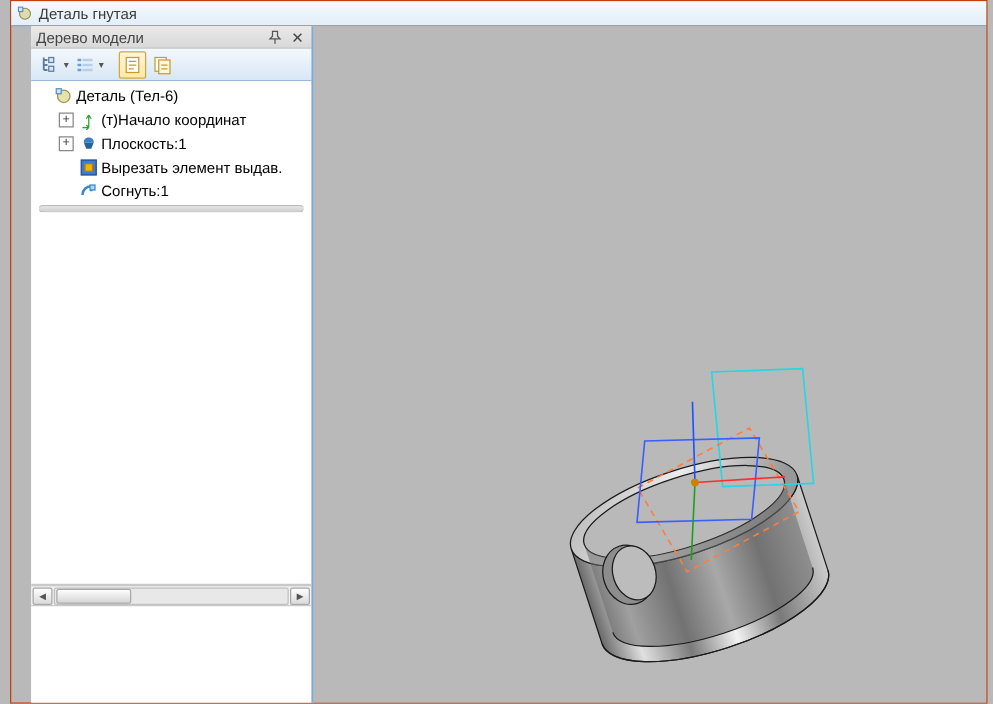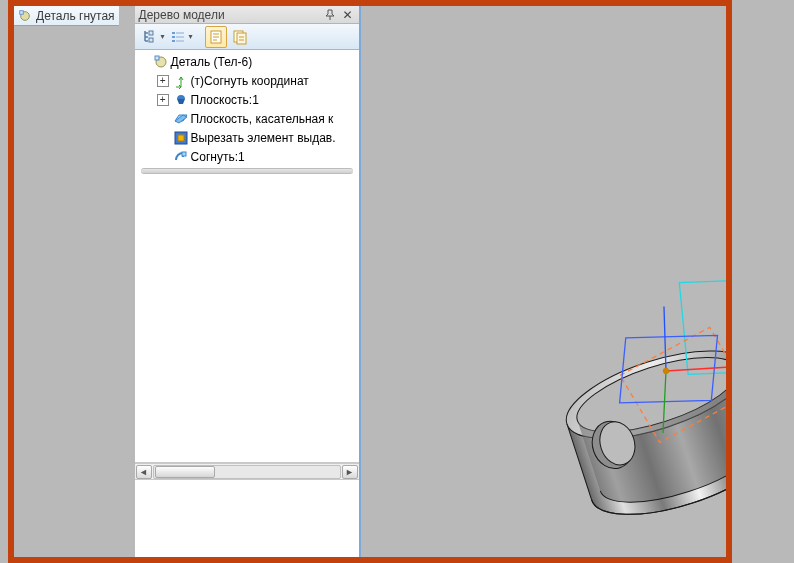--- a/index.html
+++ b/index.html
@@ -8,25 +8,25 @@
     font-size: 12px;
     background: #b9b9b9;
     overflow: hidden;
     width: 794px;
     height: 563px;
     position: relative;
   }
   .window {
     position: absolute;
     left: 8px; top: 0;
-    width: 724px; height: 563px;
-    border: 6px solid #c2410c;
+    width: 782px; height: 563px;
+    border: 1px solid #c2410c;
     background: #b9b9b9;
     display: flex;
-    flex-direction: row;
+    flex-direction: column;
   }
   .titlebar {
     height: 20px;
     background: linear-gradient(#f6fafd,#e3eef8);
     border-bottom: 1px solid #7ea9d6;
     display: flex;
     align-items: center;
     padding: 0 4px;
     gap: 4px;
     color: #3a3a3a;
@@ -246,41 +246,31 @@
               </span>
               <span class="node-label">Деталь (Тел-6)</span>
             </li>
             <li class="child">
               <span class="exp">+</span>
               <span class="node-icon">
                 <svg viewBox="0 0 16 16">
                     <path d="M8 14V4M8 4l-2 3M8 4l2 3M8 14H3M8 14l-2-2M8 14l-2 2" stroke="#2aa22a" fill="none"></path>
                   </svg>
               </span>
-              <span class="node-label">(т)Согнуть координат</span>
+              <span class="node-label">(т)Начало координат</span>
             </li>
             <li class="child">
               <span class="exp">+</span>
               <span class="node-icon">
                 <svg viewBox="0 0 16 16">
                     <path d="M8 3c3 0 4 2 4 4H4c0-2 1-4 4-4z" fill="#3c7ec7"></path>
                     <path d="M4 7h8l-2 5H6z" fill="#2560a1"></path>
                   </svg>
               </span>
               <span class="node-label">Плоскость:1</span>
-            </li>
-            <li class="child">
-              <span class="exp none"></span>
-              <span class="node-icon">
-                <svg viewBox="0 0 16 16">
-                    <path d="M2 10L6 4h8l-4 6z" fill="#a7d8ff" stroke="#3c86c8"></path>
-                    <path d="M2 10l4 2 8-6-4-2z" fill="#7fbff0" stroke="#3c86c8"></path>
-                  </svg>
-              </span>
-              <span class="node-label">Плоскость, касательная к</span>
             </li>
             <li class="child">
               <span class="exp none"></span>
               <span class="node-icon">
                 <svg viewBox="0 0 16 16">
                     <rect x="2" y="2" width="12" height="12" fill="#3d7bd6" stroke="#234a8b"></rect>
                     <rect x="5" y="5" width="6" height="6" fill="#f4b400" stroke="#b77f00"></rect>
                   </svg>
               </span>
               <span class="node-label">Вырезать элемент выдав.</span>

